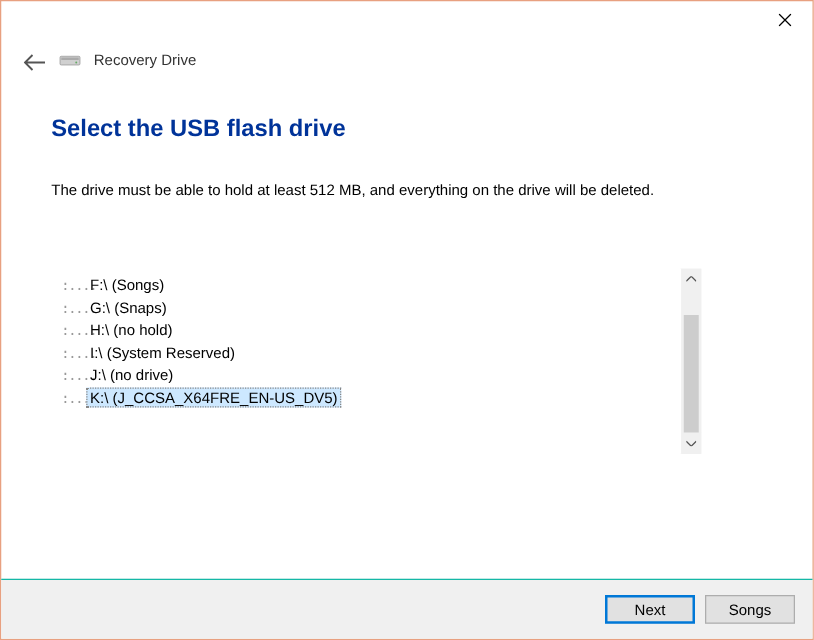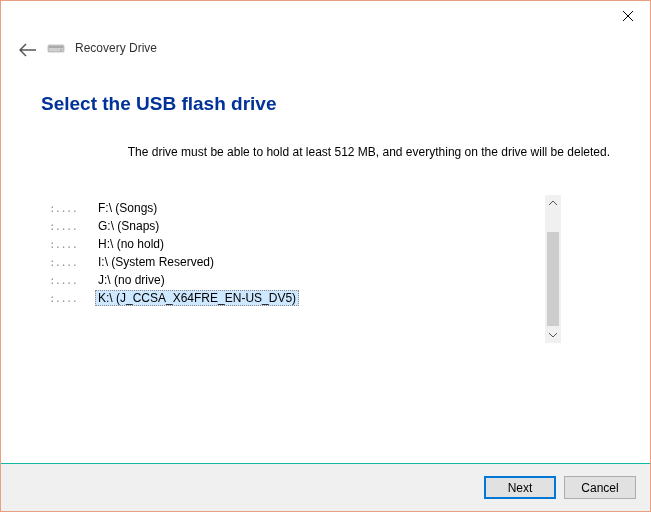--- a/index.html
+++ b/index.html
@@ -58,22 +58,21 @@
 .heading {
   color: #003399;
   font-size: 19px;
   font-weight: 700;
   margin-top: 16px;
   margin-bottom: 30px;
 }
 .instruction {
   font-size: 12px;
   color: #000;
-  margin-bottom: 36px;
-  text-align: right;
+  margin-bottom: 56px;
 }
 .list-container {
   display: flex;
   width: 520px;
   height: 148px;
 }
 .tree-list {
   flex: 1;
   padding: 4px 0 0 6px;
   overflow: hidden;
@@ -96,21 +95,20 @@
   font-size: 11px;
 }
 .tree-item.selected .label-text {
   background: #cde8ff;
   border: 1px dotted #888;
   padding: 0 2px;
 }
 .tree-item .label-text {
   padding: 0 3px;
   white-space: nowrap;
-  margin-left: 26px;
 }
 .scrollbar {
   width: 17px;
   background: #f0f0f0;
   display: flex;
   flex-direction: column;
   border-left: 1px solid #fff;
 }
 .scroll-btn {
   height: 17px;
@@ -235,14 +233,14 @@
         <svg width="8" height="5" viewBox="0 0 8 5">
             <path d="M0 1 L4 5 L8 1" stroke="#555" stroke-width="1" fill="none"></path>
           </svg>
       </div>
     </div>
   </div>
 </div>
 
 <div class="footer">
   <button class="btn primary">Next</button>
-  <button class="btn">Cancel</button>
+  <button class="btn">Songs</button>
 </div>
 
 </body></html>

